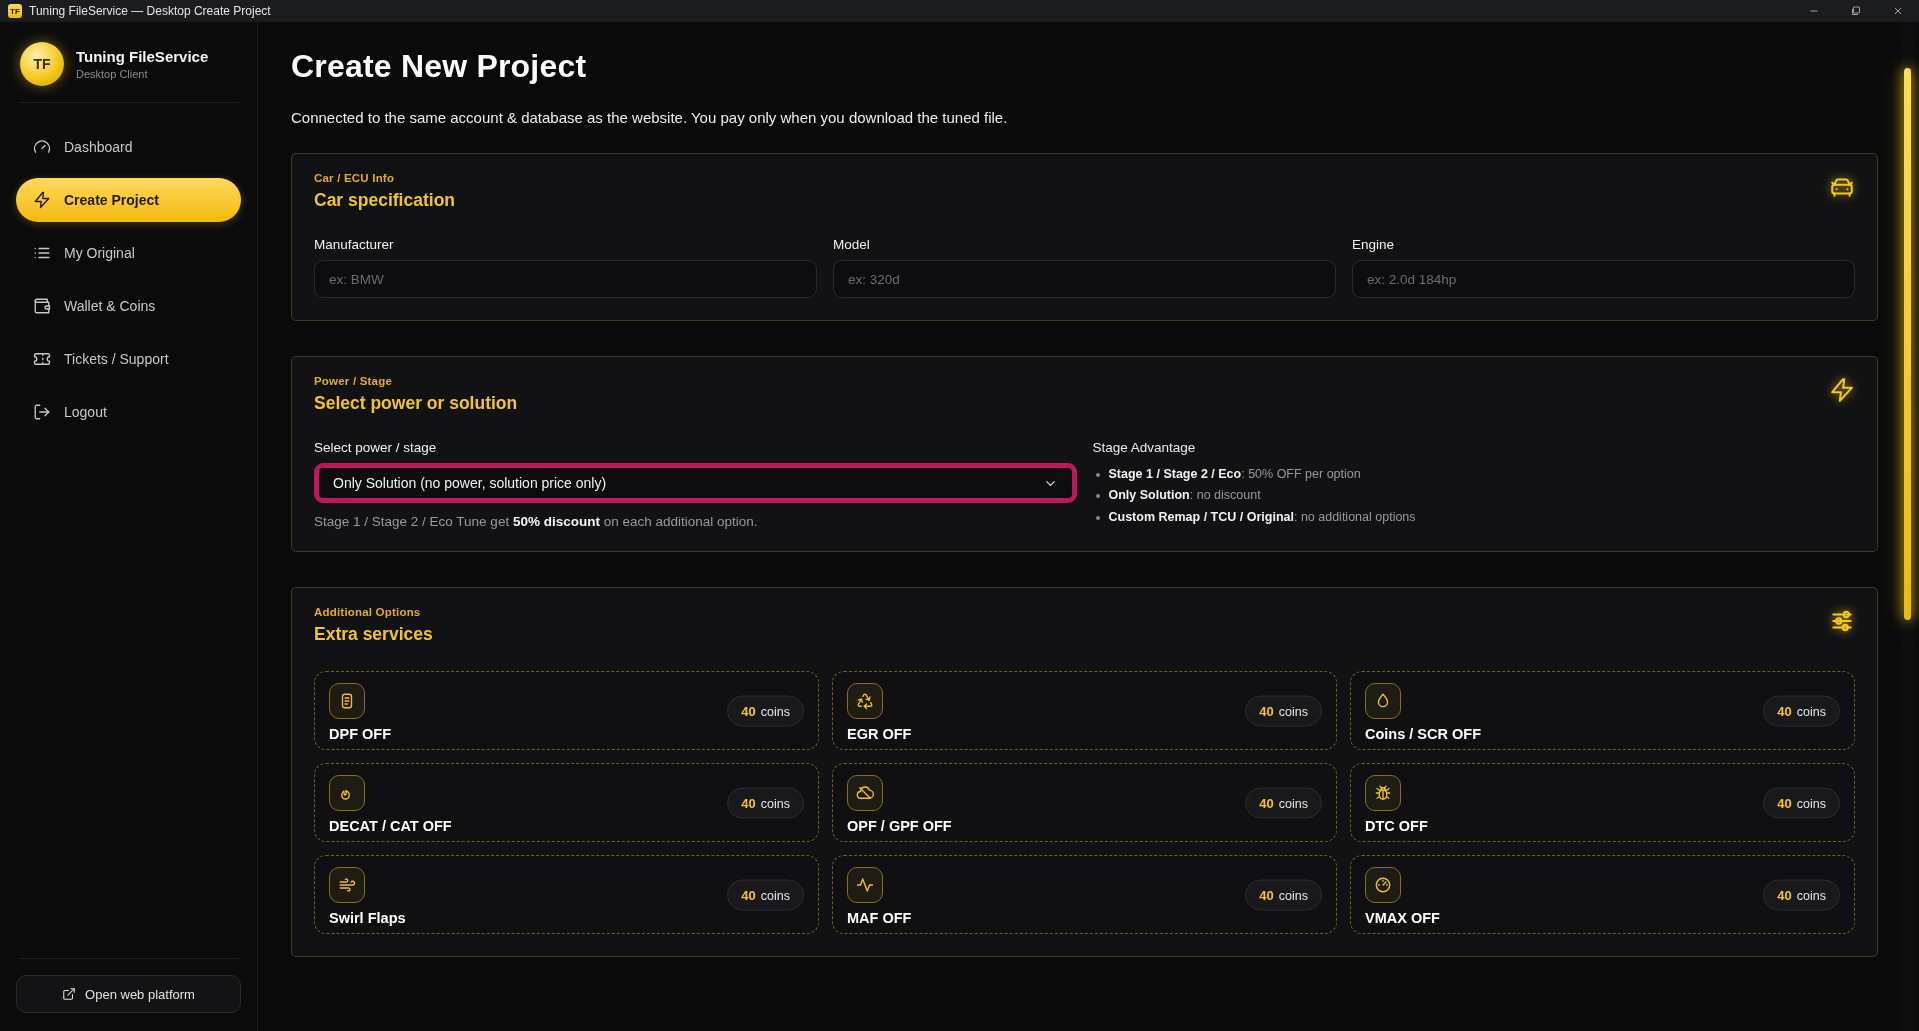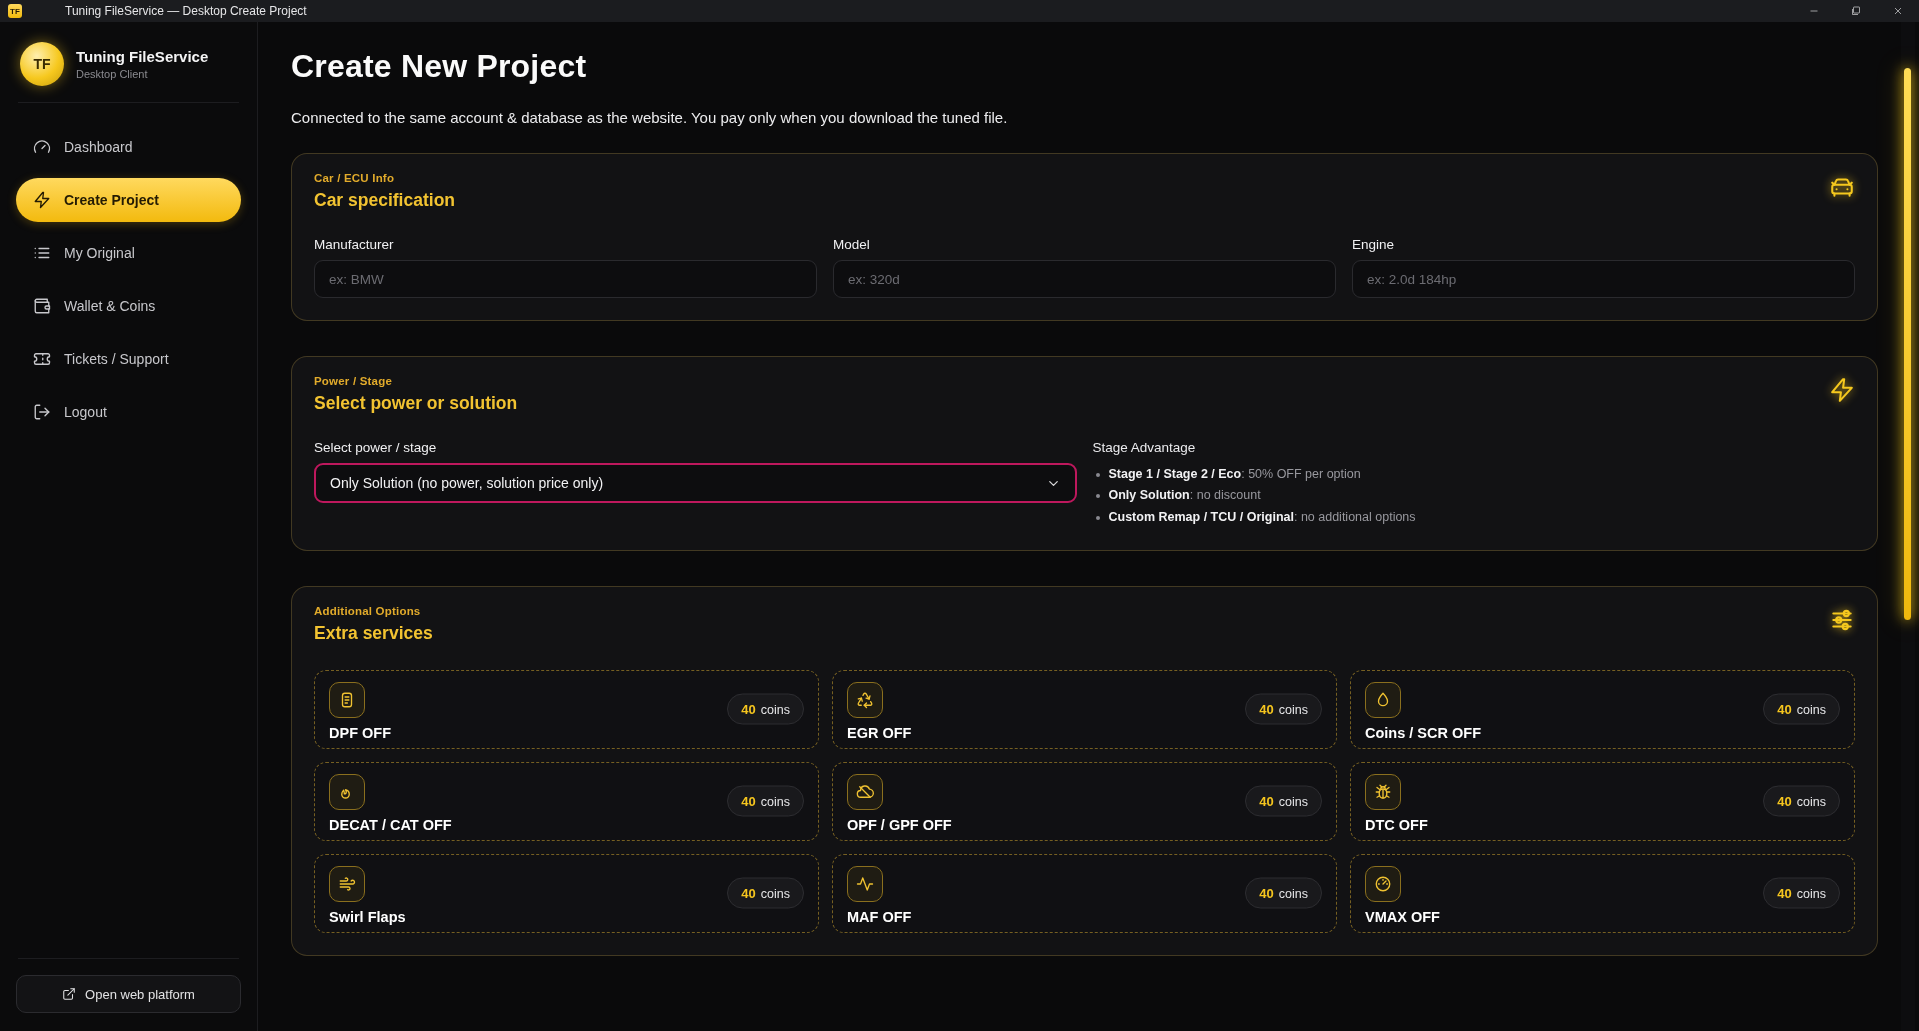--- a/index.html
+++ b/index.html
@@ -5,21 +5,21 @@
   * { margin:0; padding:0; box-sizing:border-box; }
   html,body { width:1919px; height:1031px; overflow:hidden; background:#0a0a0b;
     font-family:"Liberation Sans", sans-serif; color:#e8e8ea; }
 
   
   .titlebar { height:22px; background:#1b1c1f; display:flex; align-items:center;
     padding-left:8px; font-size:12px; color:#e6e6e8; }
   .tb-icon { width:14px; height:14px; border-radius:3px; margin-right:7px;
     background:linear-gradient(180deg,#ffd95e,#f0b90b); color:#241a02; font-size:8px;
     font-weight:bold; display:flex; align-items:center; justify-content:center; }
-  .tb-title { flex:0 0 auto;margin-left:36px; }
+  .tb-title { flex:0 0 auto; }
   .tb-spacer { flex:1; }
   .tb-btn { width:42px; height:22px; display:flex; align-items:center; justify-content:center;
     color:#d8d8da; cursor:default; }
   .tb-btn svg { width:12px; height:12px; stroke:currentColor; fill:none; stroke-width:1.4; }
 
   
   .app { display:flex; height:1009px; }
 
   
   .sidebar { width:258px; background:#0b0b0c; border-right:1px solid #1d1d20;
@@ -45,42 +45,42 @@
     background:#131315; color:#e2e2e4; font-size:13px; display:flex; align-items:center;
     justify-content:center; gap:9px; cursor:pointer; font-family:inherit; }
   .web-btn svg { width:14px; height:14px; stroke:currentColor; fill:none;
     stroke-width:1.8; stroke-linecap:round; stroke-linejoin:round; }
 
   
   .main { flex:1; padding:26px 41px 0 33px; position:relative; overflow:hidden; }
   h1.page-title { font-size:32px; font-weight:bold; color:#fafafa; letter-spacing:.2px; }
   .page-sub { font-size:15px; color:#ececee; margin:24px 0 27px; }
 
-  .card { background:#121214; border:1px solid rgba(236,196,88,.22); border-radius:16px;
+  .card { background:#121214; border:1px solid rgba(236,196,88,.22); border-radius:5px;
     padding:18px 22px 22px; margin-bottom:35px; position:relative; }
   .card-label { font-size:11.5px; font-weight:bold; color:#e2ab2b; letter-spacing:.2px; }
   .card-title { font-size:17.5px; font-weight:bold; color:#f2c331; margin:6px 0 0; }
   .corner-icon { position:absolute; top:20px; right:22px; color:#f5c81e;
     filter:drop-shadow(0 0 5px rgba(245,200,30,.75)); }
   .corner-icon svg { width:26px; height:26px; stroke:currentColor; fill:none;
     stroke-width:1.9; stroke-linecap:round; stroke-linejoin:round; }
 
   
   .grid3 { display:grid; grid-template-columns:1fr 1fr 1fr; gap:16px; margin-top:26px; }
   .grid2 { display:grid; grid-template-columns:1fr 1fr; gap:16px; margin-top:14px; }
   .field label { display:block; font-size:13.5px; color:#f0f0f2; margin-bottom:8px; }
   .field input, .field textarea { width:100%; background:#0d0d0f; border:1px solid #2a2a2e;
     border-radius:9px; color:#e4e4e6; font-size:13.5px; font-family:inherit;
     padding:16px 14px; height:38px; outline:none; }
   .field textarea { height:66px; padding:11px 14px; resize:vertical; }
   .field input::placeholder, .field textarea::placeholder { color:#6c6c72; }
 
   
   .power-grid { display:grid; grid-template-columns:1fr 1fr; gap:16px; margin-top:26px; }
-  .select-box { height:40px; background:#0d0d0f; border:2px solid #be185d; border-radius:9px;
+  .select-box { height:40px; background:#0d0d0f; border:5px solid #be185d; border-radius:9px;
     display:flex; align-items:center; padding:0 14px; font-size:14px; color:#f2f2f4;
     cursor:pointer; justify-content:space-between; }
   .select-box svg { width:15px; height:15px; stroke:#d8d8da; fill:none; stroke-width:2;
     stroke-linecap:round; stroke-linejoin:round; }
   .stage-note { font-size:13.5px; color:#98989e; margin-top:11px; }
   .stage-note b { color:#f5f5f7; }
   .adv-title { font-size:13.5px; color:#ebebee; margin-bottom:9px; }
   .adv-list { list-style:none; }
   .adv-list li { font-size:12.5px; color:#98989e; line-height:1.7; padding-left:16px; position:relative; }
   .adv-list li::before { content:""; width:4px; height:4px; border-radius:50%;
@@ -252,20 +252,23 @@
         <div>
           <div class="field" style="margin-bottom:0;">
             <label>Select power / stage</label>
           </div>
           <div class="select-box">
             <span>Only Solution (no power, solution price only)</span>
             <svg viewBox="0 0 24 24">
                 <path d="m6 9 6 6 6-6"></path>
               </svg>
           </div>
+          <div class="stage-note">
+            <span>Stage 1 / Stage 2 / Eco Tune get </span><b>50% discount</b><span> on each additional option.</span>
+          </div>
         </div>
         <div>
           <div class="adv-title">Stage Advantage</div>
           <ul class="adv-list" id="adv-list">
               <li><b>Stage 1 / Stage 2 / Eco</b><span>: 50% OFF per option</span></li>
               <li><b>Only Solution</b><span>: no discount</span></li>
               <li><b>Custom Remap / TCU / Original</b><span>: no additional options</span></li>
             </ul>
         </div>
       </div>

